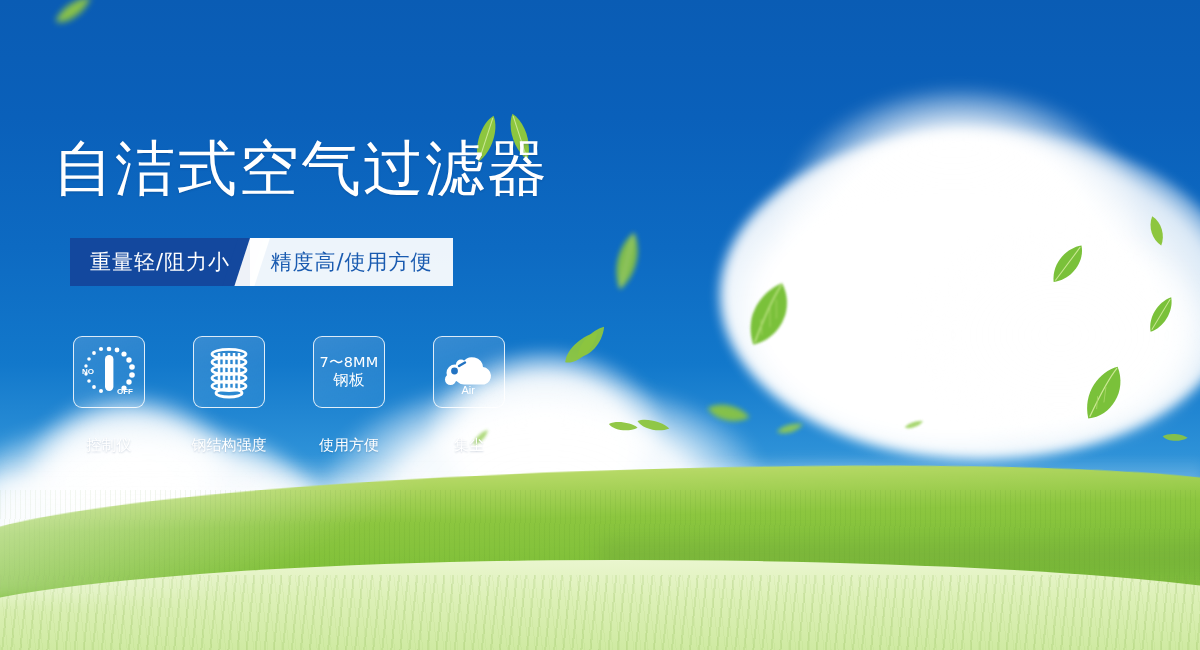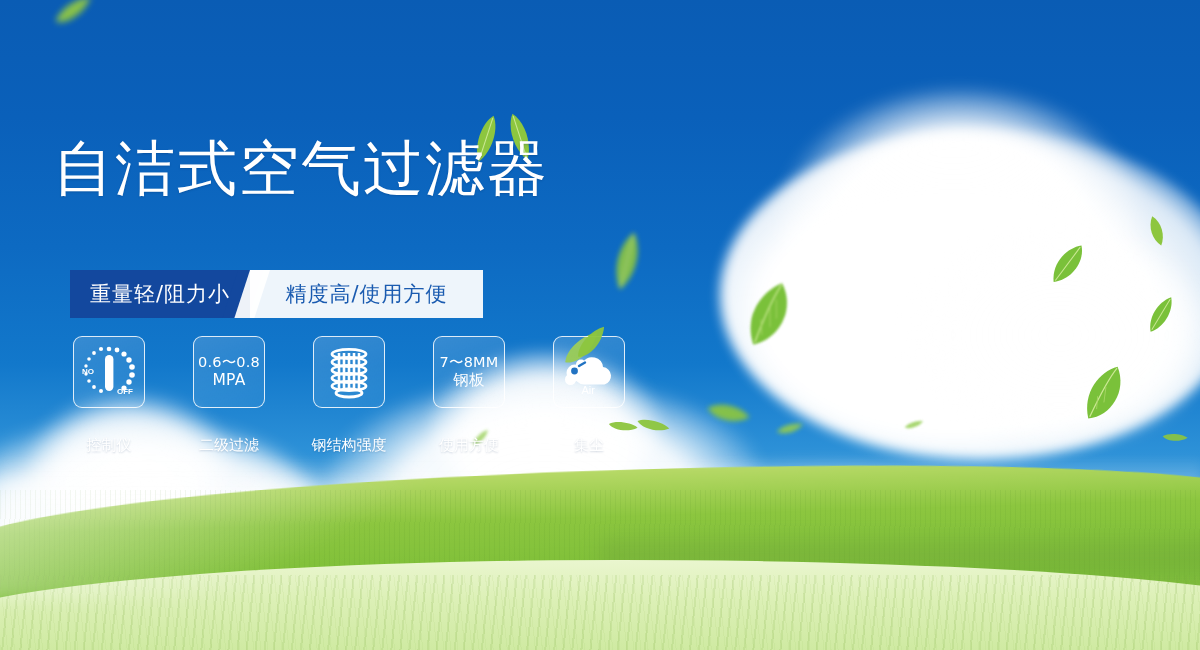--- a/index.html
+++ b/index.html
@@ -122,22 +122,22 @@
     letter-spacing:2px;
     font-weight:300;
     font-family:"DejaVu Sans","Liberation Sans",sans-serif;
     white-space:nowrap;
     text-shadow:0 1px 2px rgba(0,40,90,.25);
   }
 
   
   #subbar{
     position:absolute;left:70px;top:238px;
-    height:48px;width:413px;
-    display:flex;align-items:stretch;margin-top:32px;
+    height:48px;width:383px;
+    display:flex;align-items:stretch;
   }
   #subbar-left{
     position:relative;
     background:#13489e;
     width:180px;
     display:flex;align-items:center;justify-content:center;
     color:#ffffff;font-size:21px;letter-spacing:1px;
     font-family:"DejaVu Sans","Liberation Sans",sans-serif;
   }
   #subbar-right{
@@ -347,29 +347,20 @@
               <rect x="32" y="19" width="8.4" height="36" rx="4.2"></rect>
             </g>
             <text x="9" y="38" font-family="Liberation Sans, sans-serif" font-size="8" font-weight="bold" fill="#ffffff">NO</text>
             <text x="44" y="58" font-family="Liberation Sans, sans-serif" font-size="8" font-weight="bold" fill="#ffffff">OFF</text>
           </svg>
         </span>
       </div>
       <div class="feat-label">控制仪</div>
     </div>
 
-    <div class="feature">
-      <div class="feat-box">
-        <div class="feat-text">
-          <div>0.6〜0.8</div>
-          <div class="l2">MPA</div>
-        </div>
-      </div>
-      <div class="feat-label">二级过滤</div>
-    </div>
 
     <div class="feature">
       <div class="feat-box">
         <span class="feat-ico">
           <svg width="72" height="72" viewBox="0 0 72 72">
             <g stroke="#ffffff" stroke-width="2.6" fill="none">
               <line x1="26" y1="17" x2="26" y2="55"></line>
               <line x1="31" y1="17" x2="31" y2="55"></line>
               <line x1="36" y1="17" x2="36" y2="55"></line>
               <line x1="41" y1="17" x2="41" y2="55"></line>

